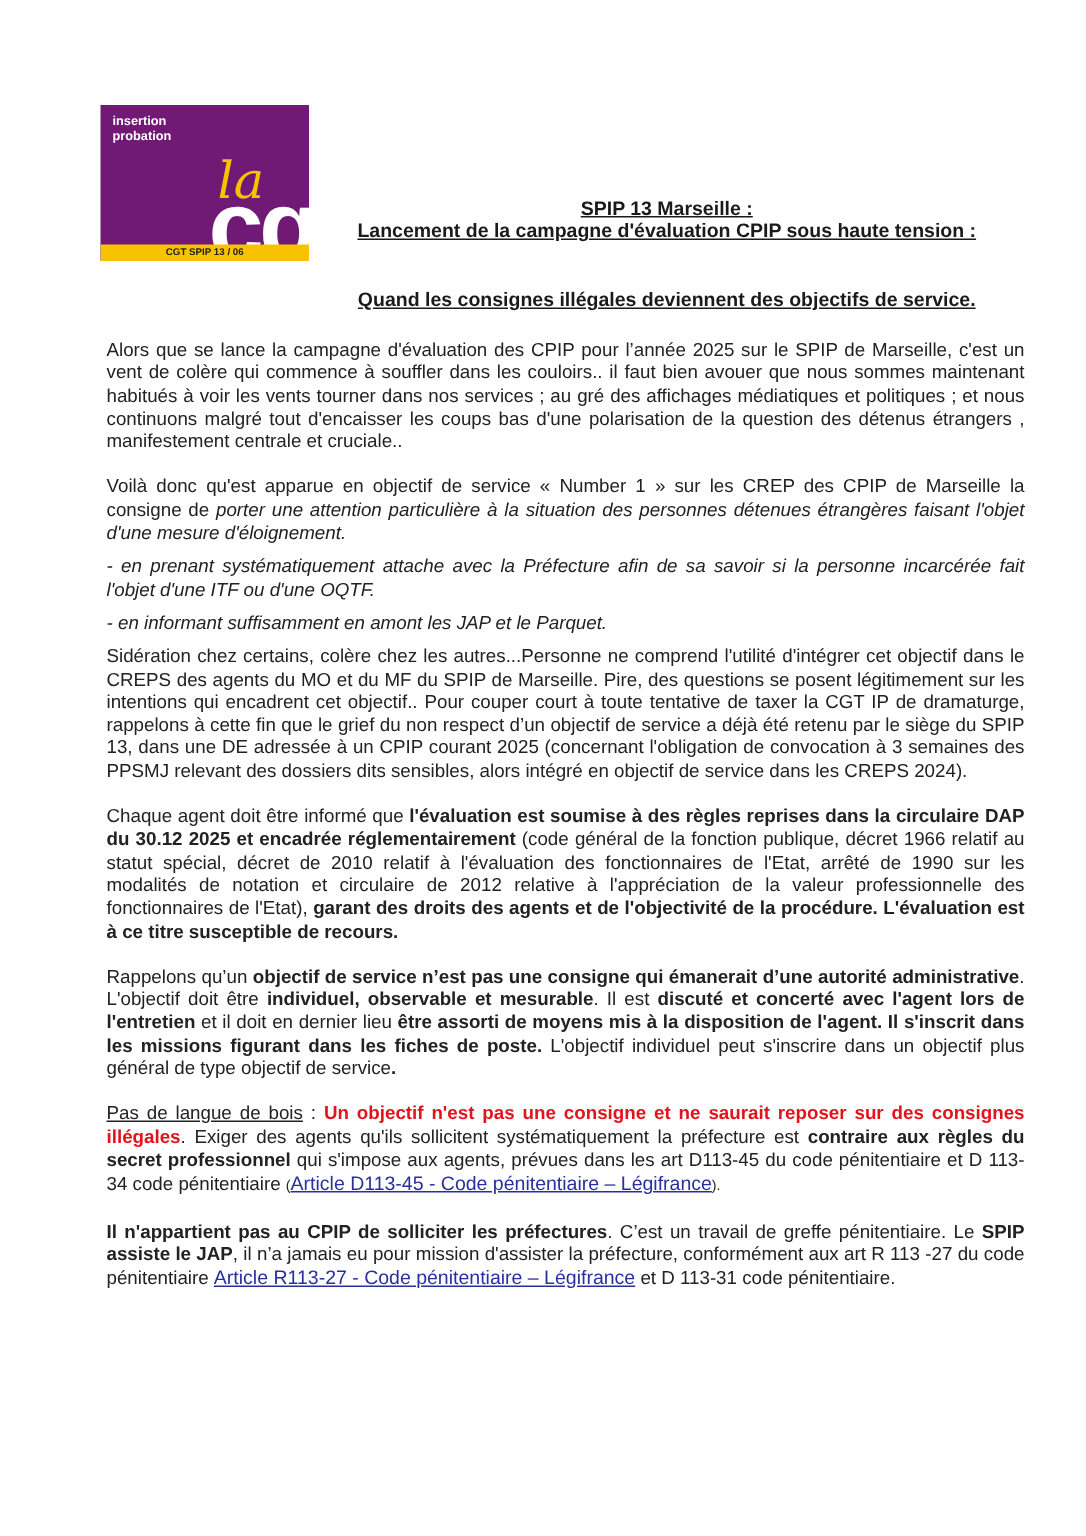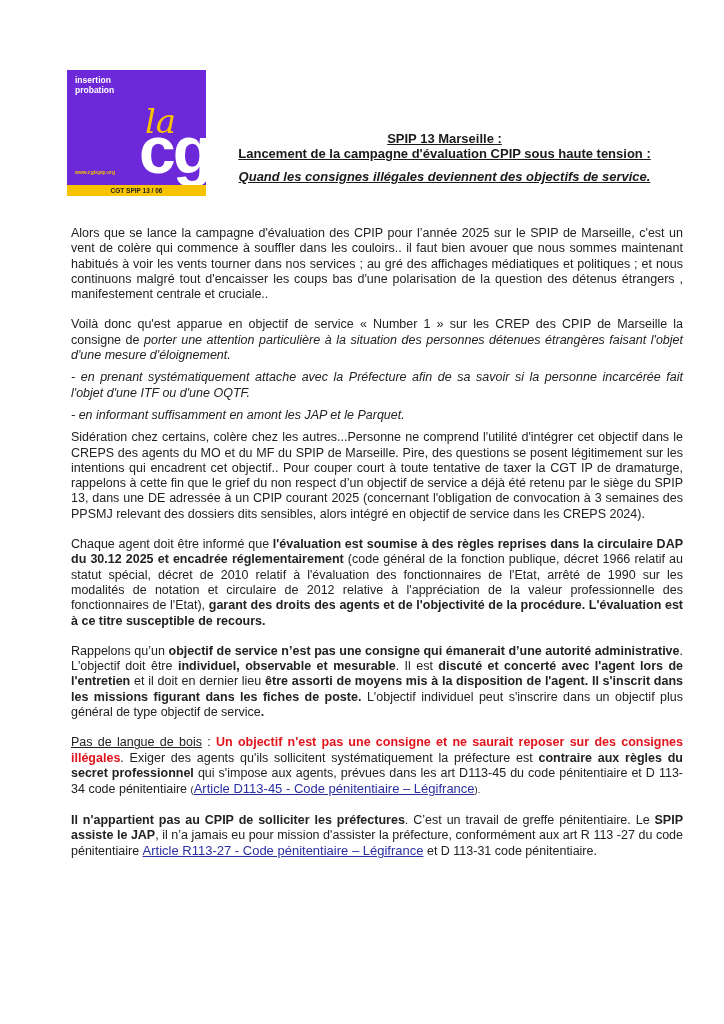--- a/index.html
+++ b/index.html
@@ -1,33 +1,33 @@
 <!DOCTYPE html>
 <html><head>
 <meta charset="utf-8">
 <style>
   html, body { margin: 0; padding: 0; background: #ffffff; }
   body { width: 724px; height: 1024px; position: relative; overflow: hidden;
          font-family: "Liberation Sans", sans-serif; color: #222; }
-  .logo { position: absolute; left: 67px; top: 70px; width: 139px; height: 126px;
-          background: #6d28d9; overflow: hidden; }
+  .logo { position: absolute; left: 67px; top: 70px; width: 139px; height: 104px;
+          background: #701a75; overflow: hidden; }
   .logo .ins { position: absolute; left: 8px; top: 5px; color: #fff; font-weight: bold;
                font-size: 8.5px; line-height: 10px; }
   .logo .la { position: absolute; left: 78px; top: 34px; color: #f7c200; font-family: "DejaVu Serif", serif;
               font-style: italic; font-size: 34px; line-height: 34px; }
   .logo .cgt { position: absolute; left: 72px; top: 52px; color: #fff; font-weight: bold;
                font-size: 66px; line-height: 56px; letter-spacing: -3px; }
   .logo .www { position: absolute; left: 8px; top: 99px; color: #f7c200; font-size: 5px; font-weight: bold; }
   .logo .band { position: absolute; left: 0; bottom: 0; width: 100%; height: 11px; background: #f7c200;
                 color: #222; font-size: 6.5px; font-weight: bold; text-align: center; line-height: 11px; }
   .titles { position: absolute; left: 217px; top: 131px; width: 455px; text-align: center;
             font-weight: bold; font-size: 13px; color: #1a1a1a; }
   .titles div { text-decoration: underline; line-height: 15px; }
   .titles .t1 { font-size: 13px; }
-  .titles .t3 { margin-top: 8px; font-style: italic; }
+  .titles .t3 { margin-top: 31px; }
   .body { position: absolute; left: 71px; top: 226px; width: 612px; font-size: 12.5px; line-height: 15.3px;
           text-align: justify; color: #222; }
   .body p { margin: 0 0 15px 0; }
   .body p.tight { margin: 0 0 7px 0; }
   .b { font-weight: bold; }
   .i { font-style: italic; }
   .red { color: #e3131b; font-weight: bold; }
   .u { text-decoration: underline; }
   a.link { color: #2a2fa0; font-size: 13px; text-decoration: underline; }
 </style>

